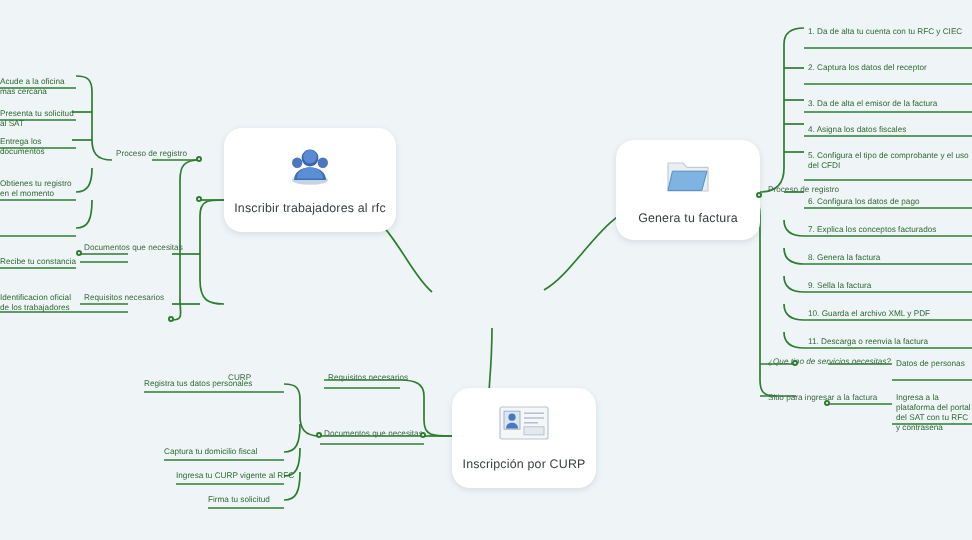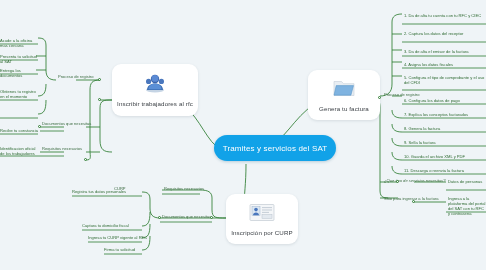--- a/index.html
+++ b/index.html
@@ -156,23 +156,20 @@
         <path d="M72 196 L 142 196"></path>
         <path d="M82 230 L 142 230"></path>
         <path d="M88 242 L 142 242"></path>
         <path d="M104 254 L 142 254"></path>
         <path d="M162 194 L 200 194"></path>
         <path d="M160 222 L 212 222"></path>
       </g>
     </g>
   </svg>
 
-  <div id="center-node" style="left:214px;top:135px;width:122px;height:26px;">
-    <span>Tramites y servicios del SAT</span>
-  </div>
 
   <div class="card" style="left:112px;top:64px;width:86px;height:52px;">
     <span class="ico">
       <svg width="22" height="20" viewBox="0 0 22 20">
         <ellipse cx="11" cy="17" rx="9" ry="2.4" fill="#7f9fc4" opacity=".45"></ellipse>
         <path d="M3 17c0-4 3.6-6.4 8-6.4S19 13 19 17z" fill="#3e6fb4"></path>
         <path d="M4.5 16.2c0-3.4 3-5.4 6.5-5.4s6.5 2 6.5 5.4z" fill="#5a8fd6"></path>
         <circle cx="11" cy="6" r="4.2" fill="#3a63a8"></circle>
         <circle cx="11" cy="5.4" r="3.4" fill="#5b8ad4"></circle>
         <circle cx="4.6" cy="8.4" r="2.6" fill="#4a77bd"></circle>

